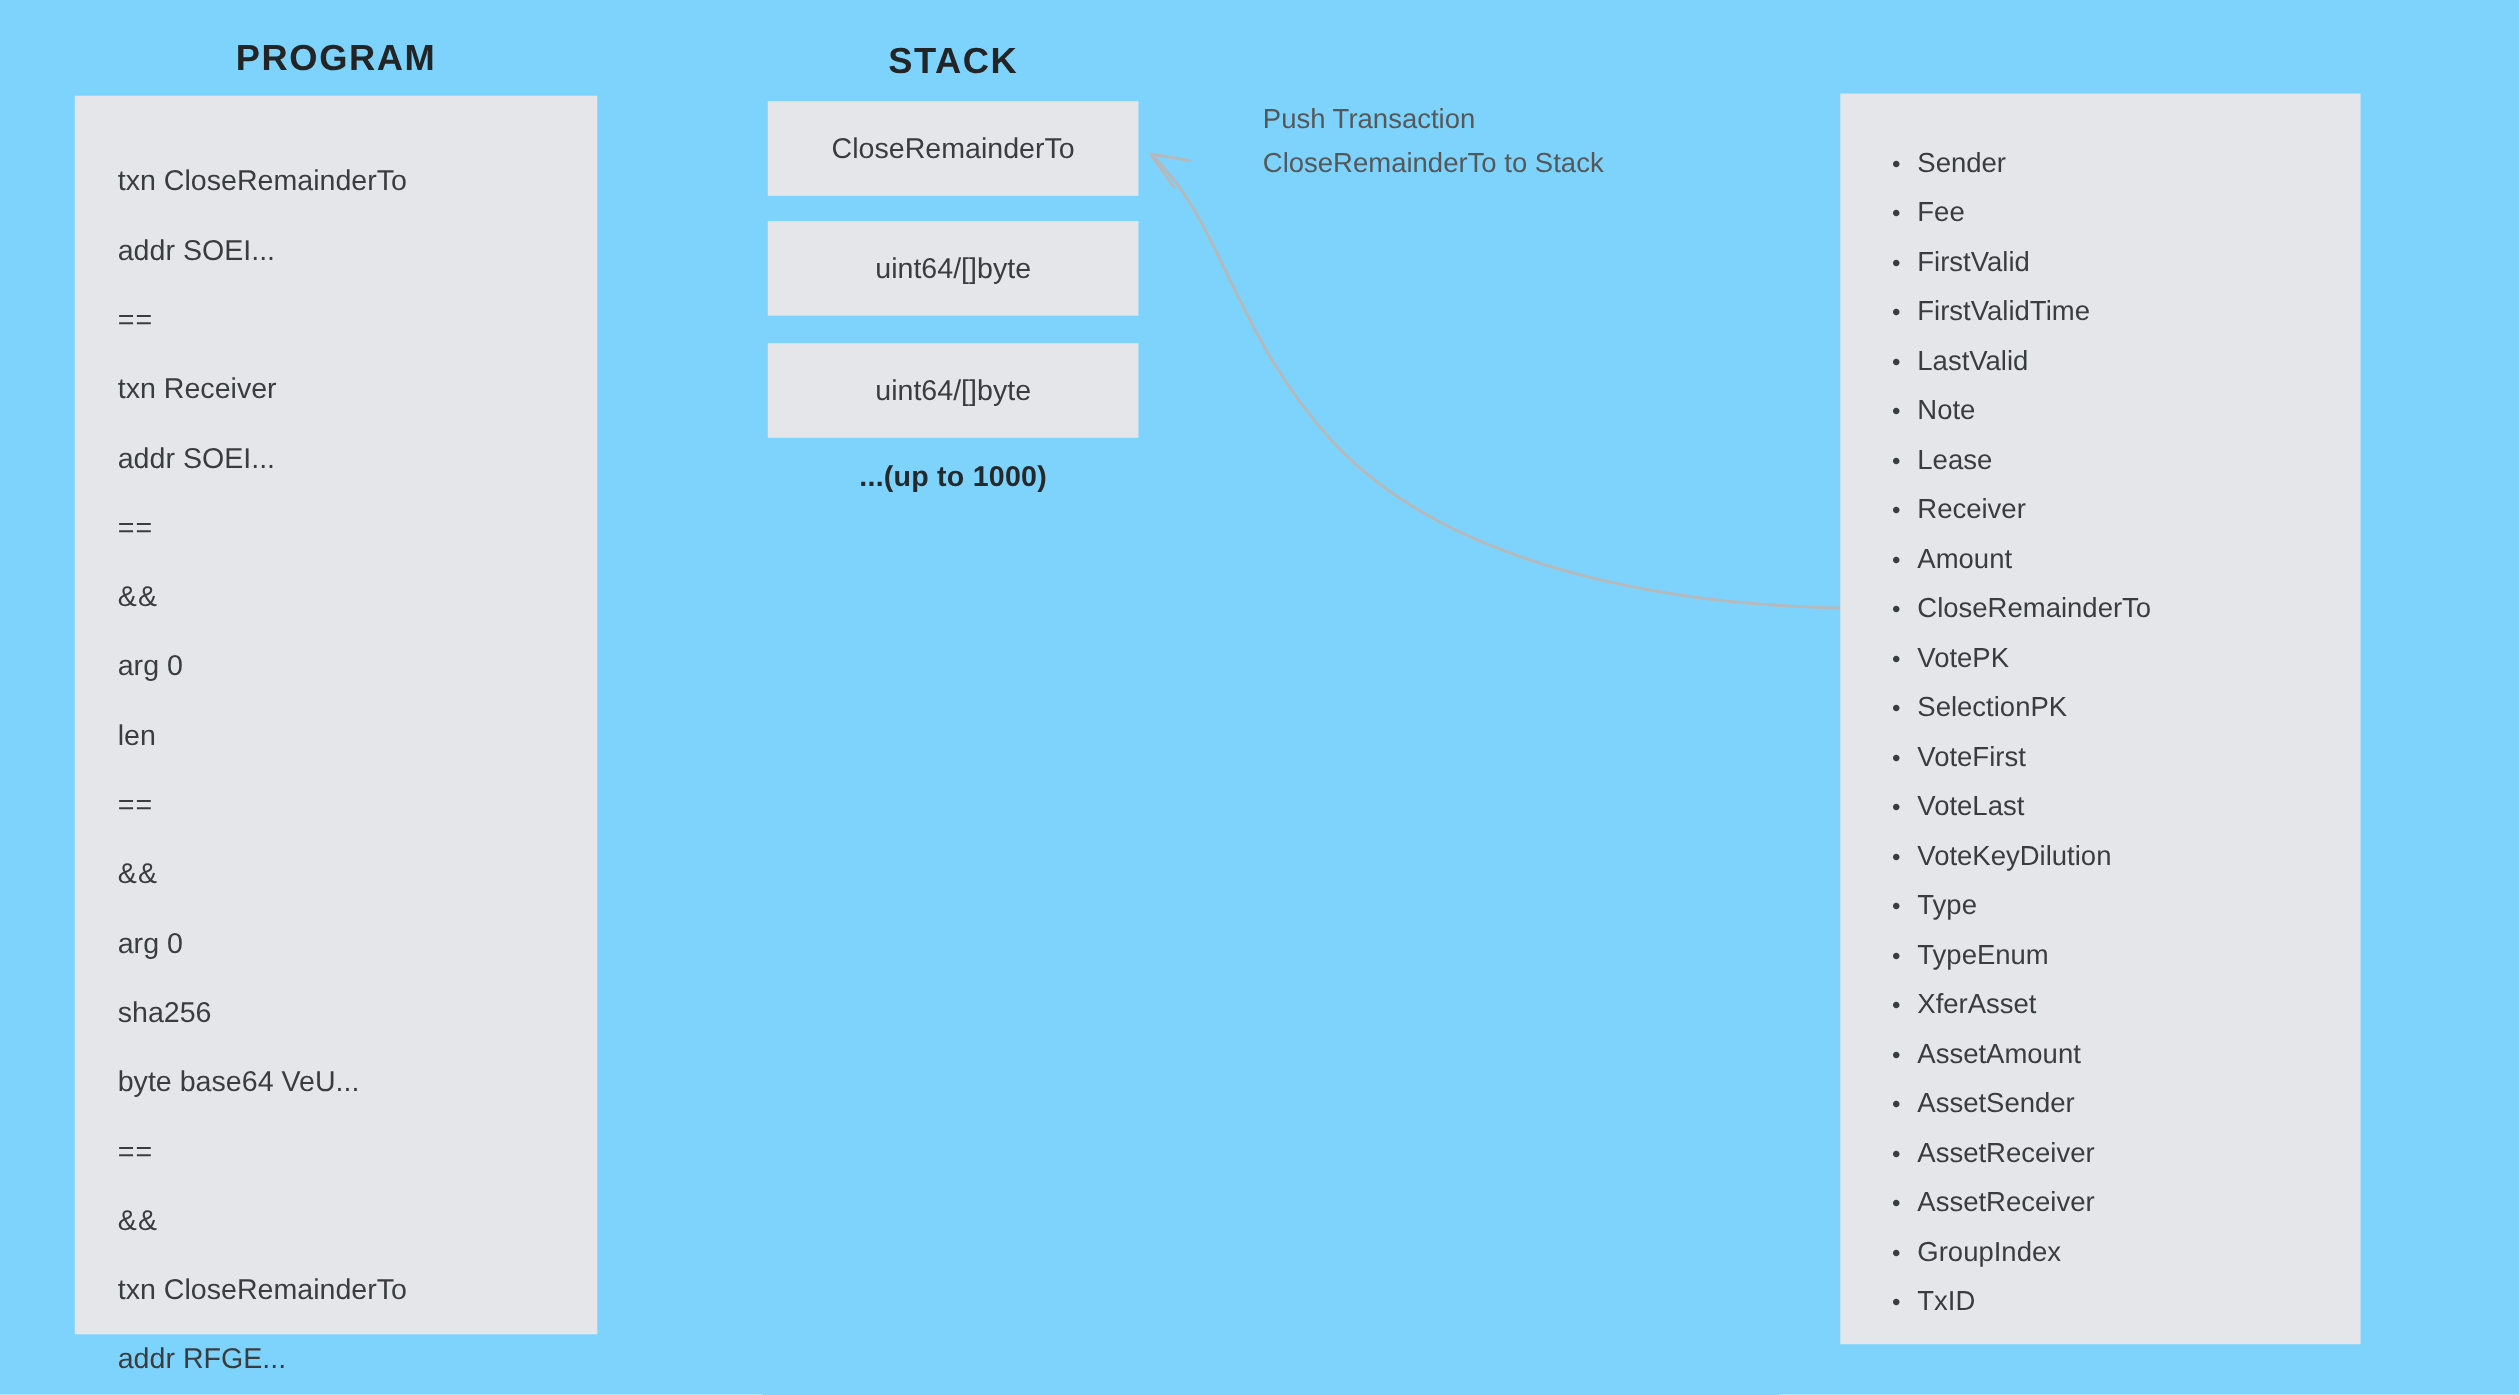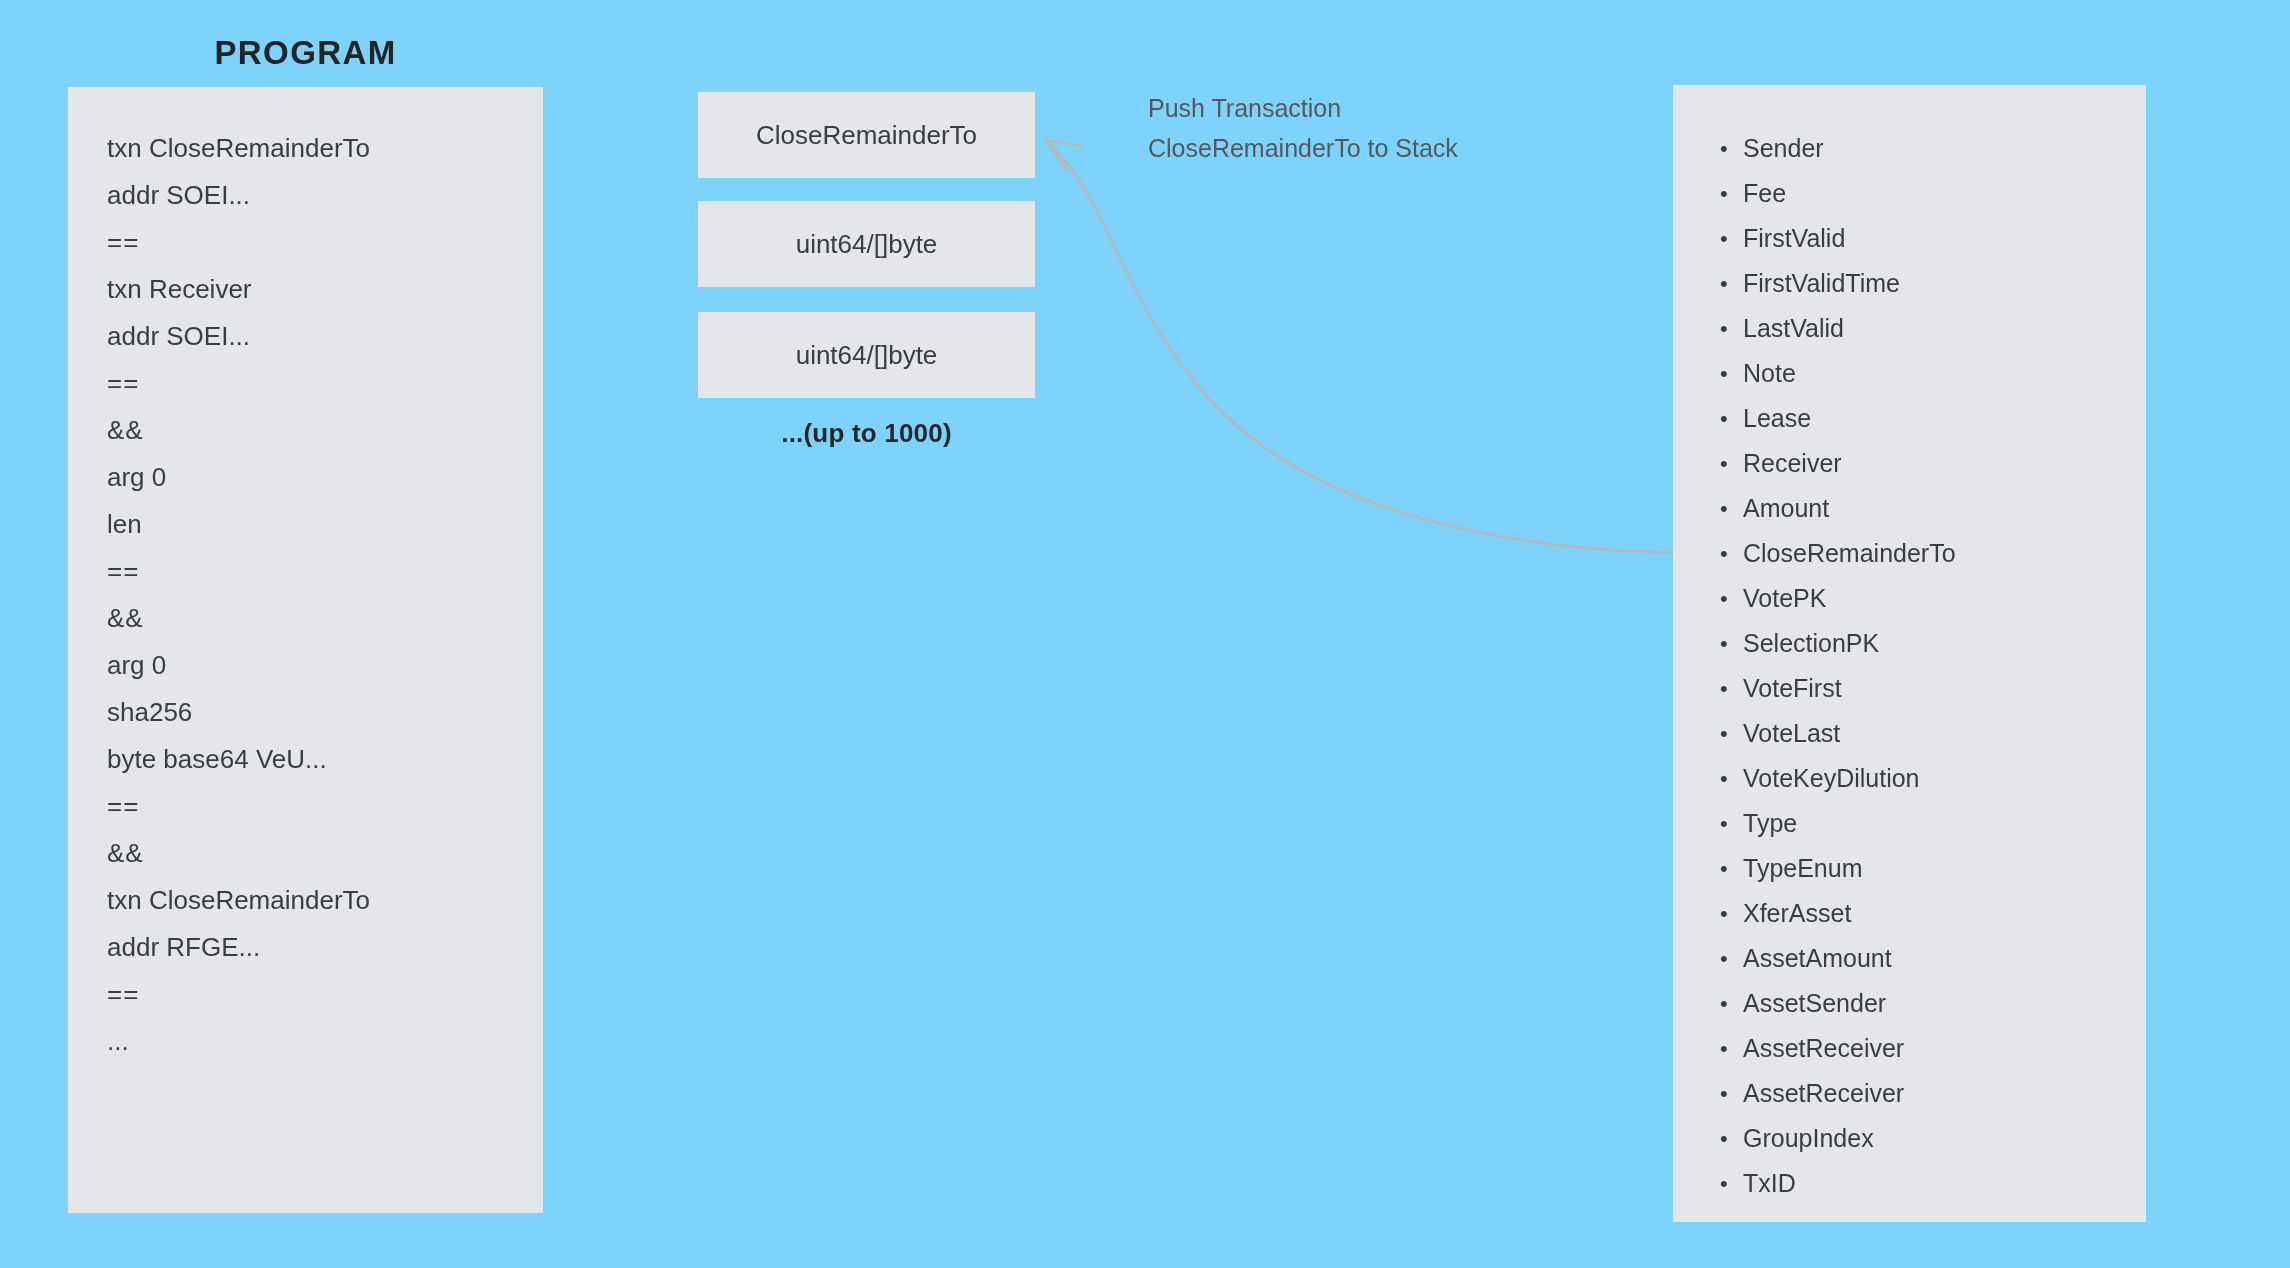--- a/index.html
+++ b/index.html
@@ -54,20 +54,21 @@
     left: 107px;
     top: 125px;
     width: 430px;
   }
   .prog-line {
     font-size: 26px;
     line-height: 47px;
     height: 47px;
     color: #3a3d40;
     white-space: nowrap;
+    margin-top: 16px;
   }
   .prog-line.op { letter-spacing: 1px; }
 
   
   .stack-cell {
     position: absolute;
     left: 698px;
     width: 337px;
     background: #e4e6e9;
     display: flex;
@@ -147,20 +148,21 @@
     color: #3a3d40;
   }
 </style>
 </head>
 <body>
 
 <div id="canvas">
 
   <div class="col-title" id="program-title">PROGRAM</div>
 
+  <div class="col-title" id="stack-title">STACK</div>
 
 
   <div class="panel" id="program-panel"></div>
 
   <div id="program-list">
     <div class="prog-line"><span class="highlight">txn CloseRemainderTo</span></div>
     <div class="prog-line">addr SOEI...</div>
     <div class="prog-line op">==</div>
     <div class="prog-line">txn Receiver</div>
     <div class="prog-line">addr SOEI...</div>

